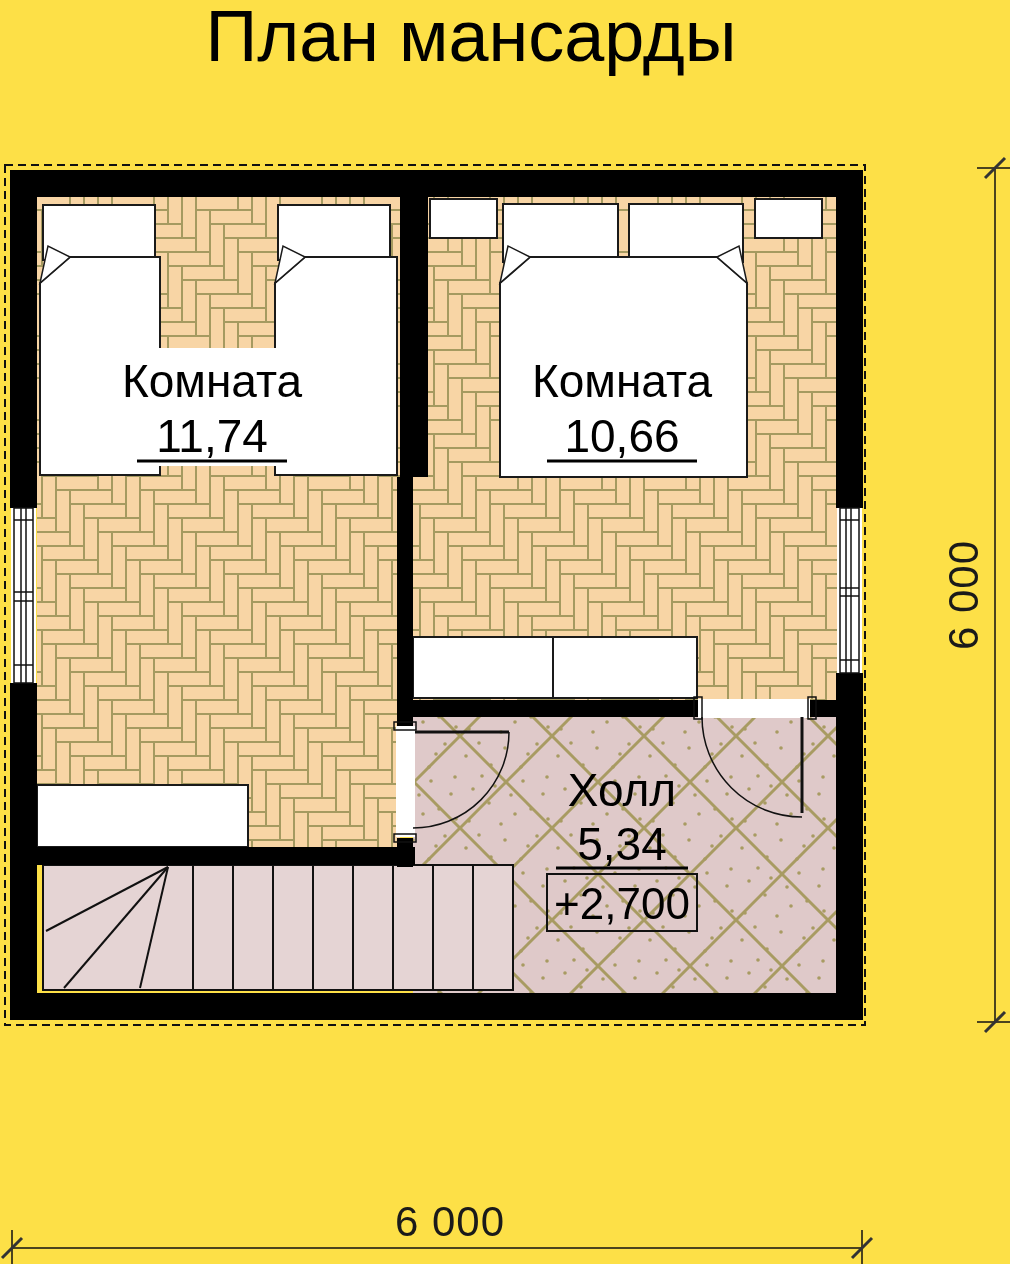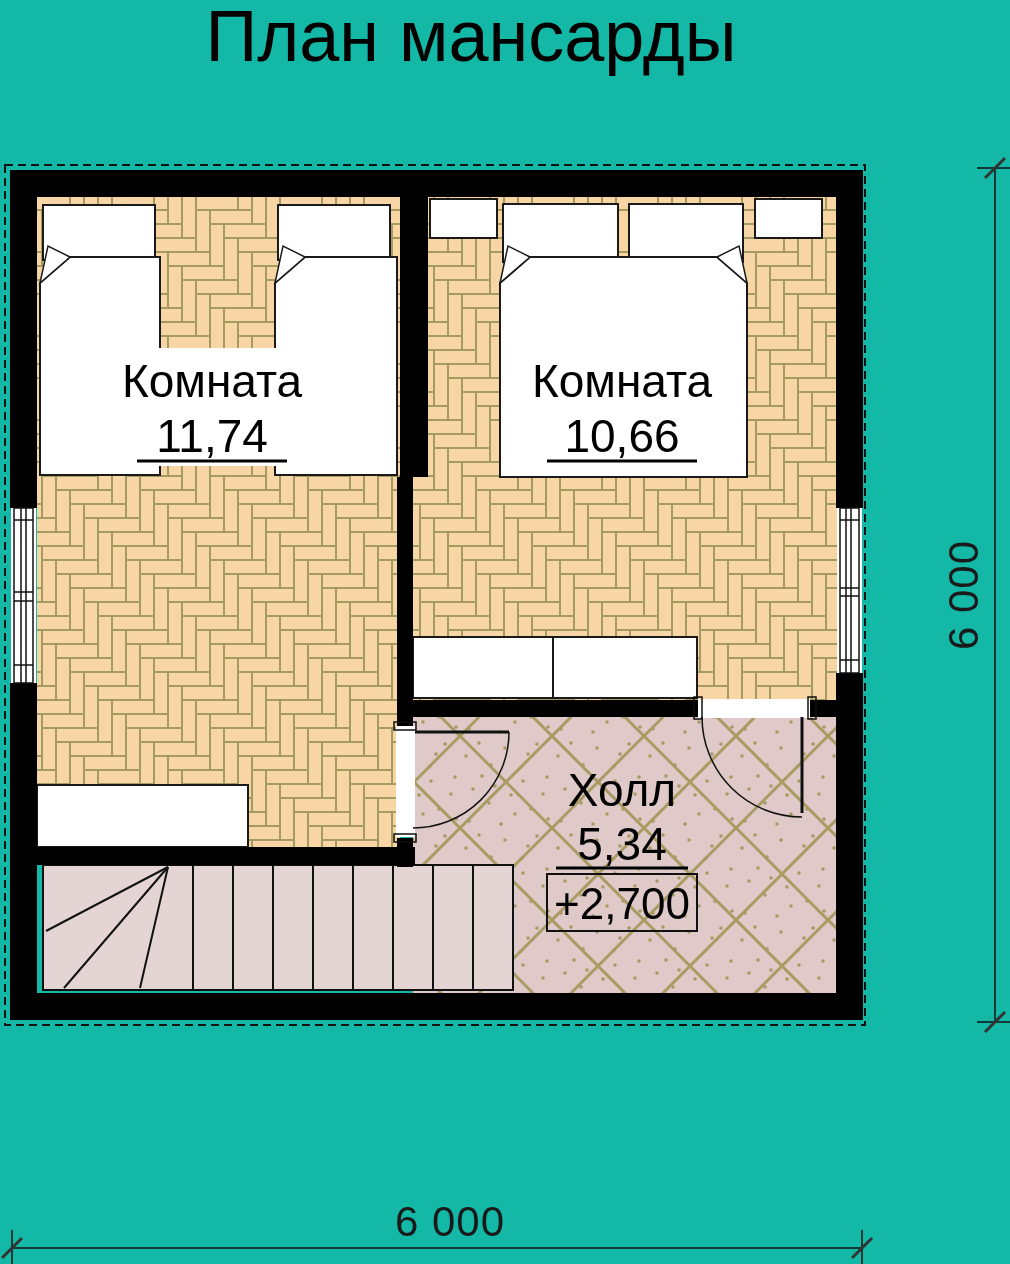--- a/index.html
+++ b/index.html
@@ -1,16 +1,16 @@
 <!DOCTYPE html>
 <html><head>
 <meta charset="utf-8">
 <style>
   html,body{margin:0;padding:0;background:#fff;}
-  .page{width:1010px;height:1264px;position:relative;background:#14b8a6;overflow:hidden;}
+  .page{width:1010px;height:1264px;position:relative;background:#fde047;overflow:hidden;}
   svg{display:block;}
   text{font-family:"Liberation Sans","DejaVu Sans",sans-serif;fill:#000;}
   .title-text{font-size:72px;}
   .room-label{font-size:46px;}
   .dim-text{font-size:42px;fill:#1a1a1a;letter-spacing:1px;}
   .elev-text{font-size:44px;}
   .thin{stroke:#111;stroke-width:1.5;fill:none;}
 </style>
 </head>
 <body>

